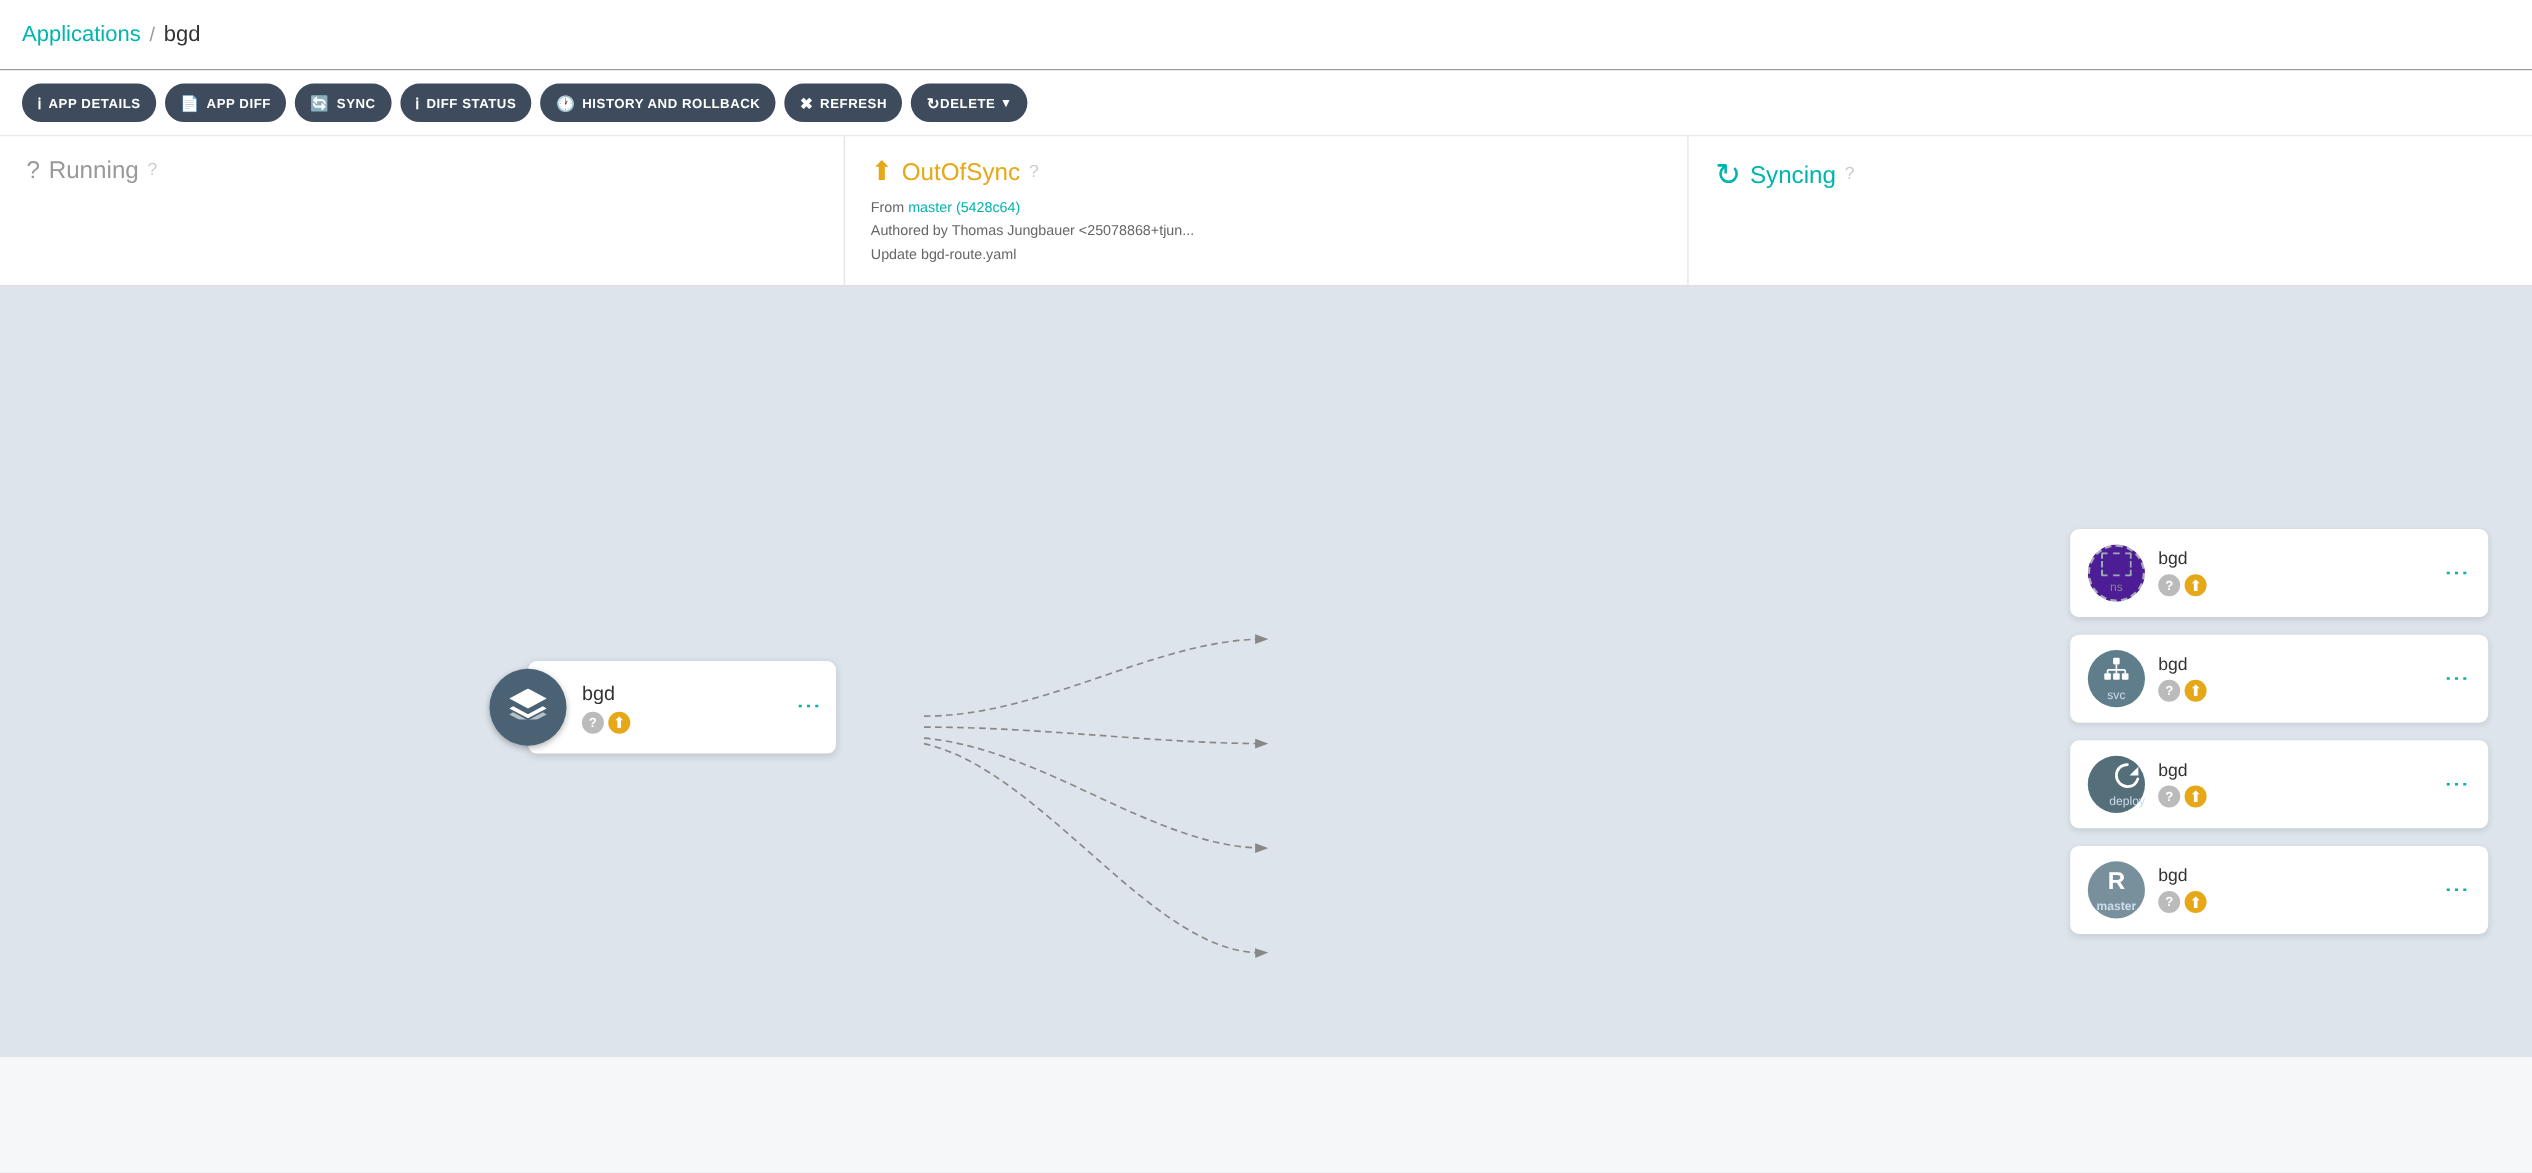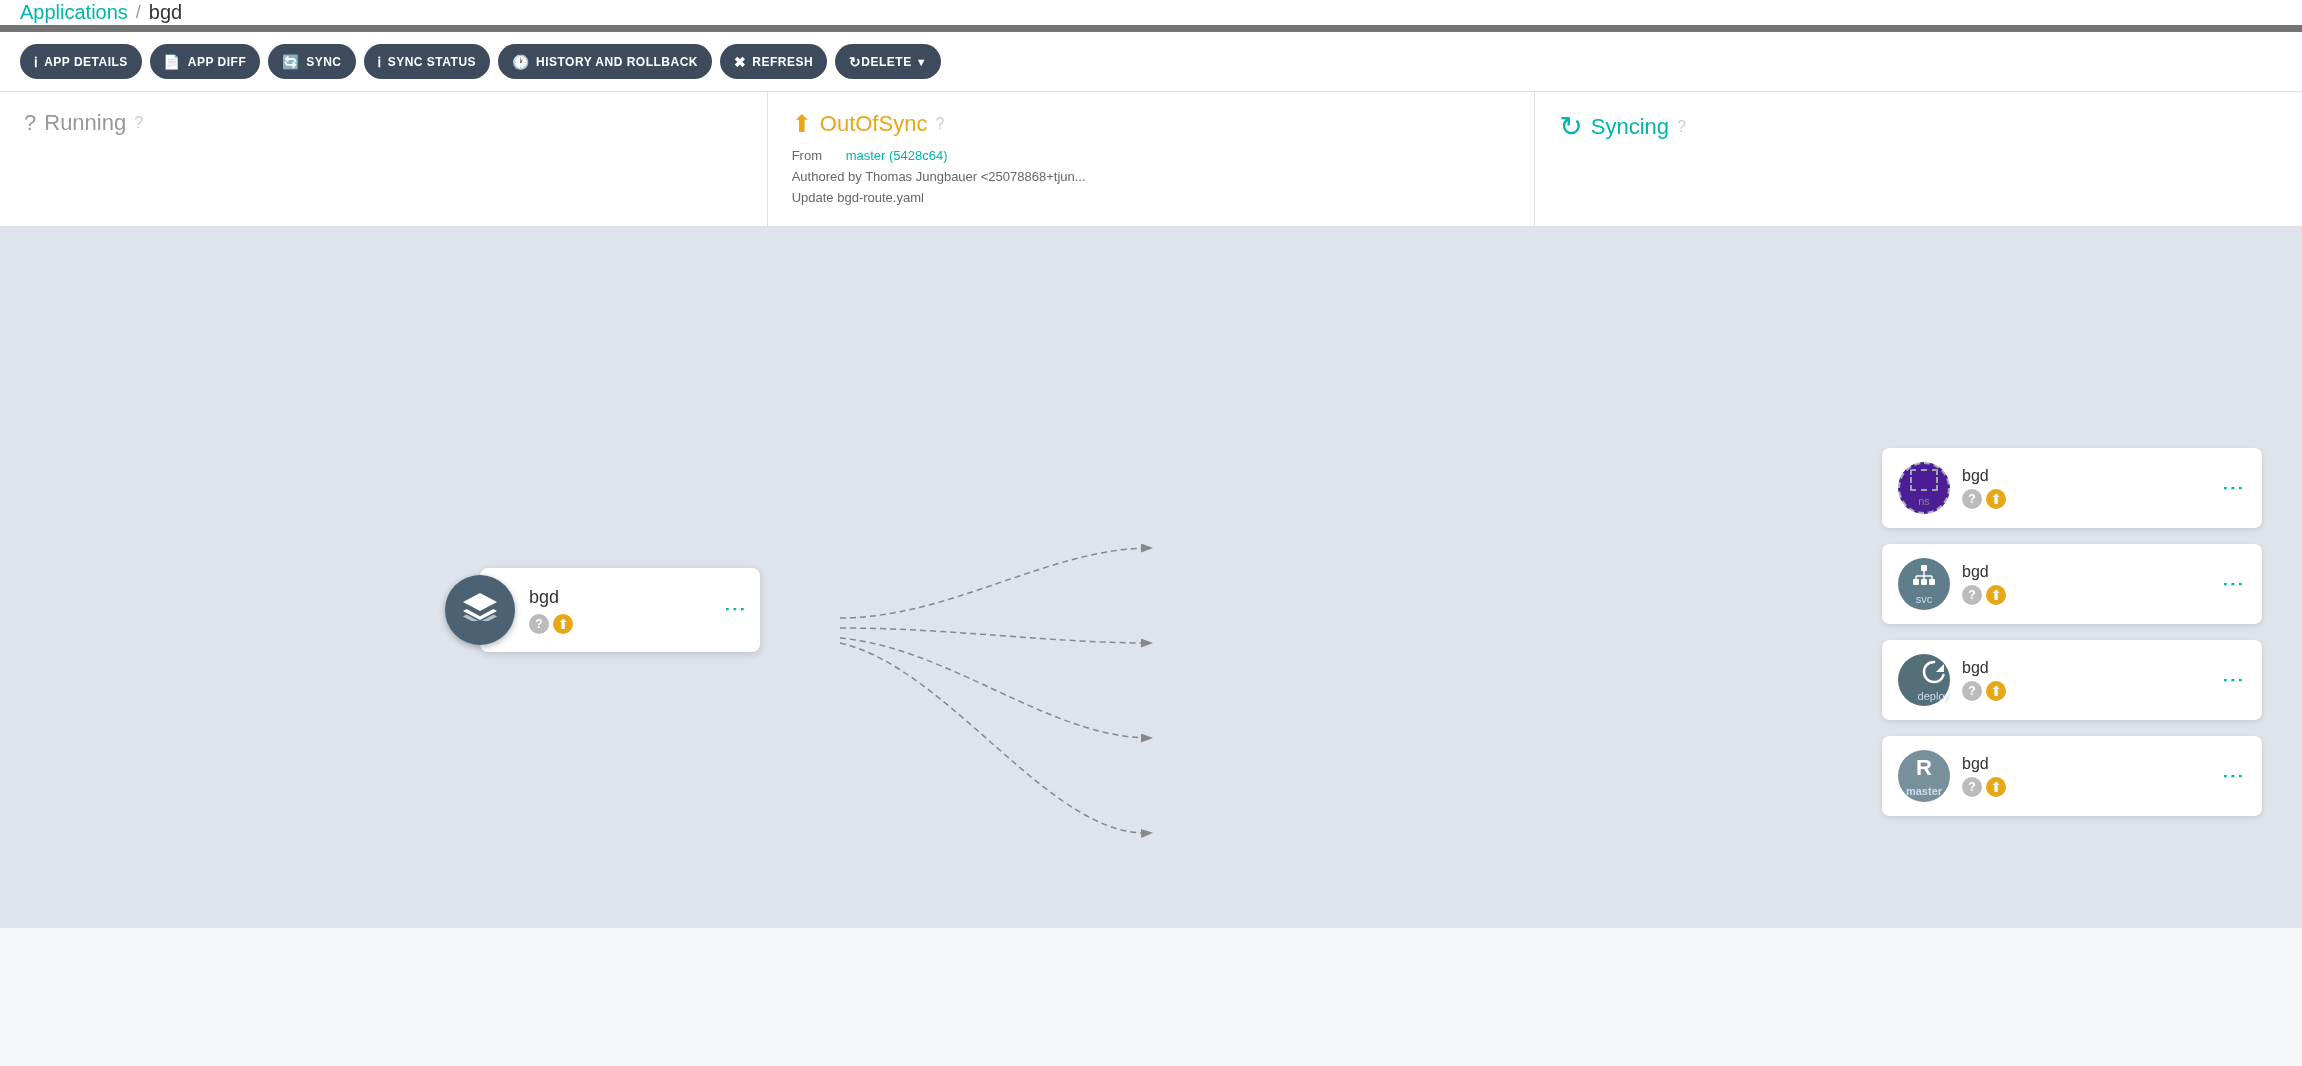--- a/index.html
+++ b/index.html
@@ -1,19 +1,19 @@
 <!DOCTYPE html>
 <html><head>
   <meta charset="utf-8">
   <style>
     * { box-sizing: border-box; margin: 0; padding: 0; }
     body { font-family: 'Arial', sans-serif; background: #f5f7f9; font-size: 14px; color: #333; }
 
     
-    .header { background: #fff; padding: 1px 20px; border-bottom: 7px solid #737373; display: flex; align-items: center; gap: 8px; }
+    .header { background: #fff; padding: 20px 20px; border-bottom: 1px solid #737373; display: flex; align-items: center; gap: 8px; }
     .breadcrumb-link { color: #00b5ad; text-decoration: none; font-size: 20px; font-weight: 500; cursor: pointer; }
     .breadcrumb-sep { color: #999; font-size: 18px; }
     .breadcrumb-current { font-size: 20px; color: #333; }
 
     
     .toolbar { background: #fff; padding: 12px 20px; display: flex; gap: 8px; border-bottom: 1px solid #e0e0e0; }
     .btn { display: flex; align-items: center; gap: 6px; padding: 8px 14px; border-radius: 20px; border: none; cursor: pointer; font-size: 12px; font-weight: 700; letter-spacing: 0.5px; color: #fff; background: #3d4b5c; transition: background 0.2s; white-space: nowrap; }
     .btn-icon { font-size: 14px; }
     .btn-refresh { display: flex; align-items: center; gap: 0; }
     .btn-refresh .dropdown-arrow { margin-left: 4px; font-size: 11px; }
@@ -24,21 +24,21 @@
     .status-section:last-child { border-right: none; }
     .status-title { display: flex; align-items: center; gap: 8px; font-size: 22px; font-weight: 400; color: #999; margin-bottom: 8px; }
     .status-title.out-of-sync { color: #e6a817; }
     .status-title.syncing { color: #00b5ad; }
     .status-icon { font-size: 24px; }
     .status-icon.syncing { color: #00b5ad; font-size: 28px; }
     .status-icon.out-of-sync { color: #e6a817; font-size: 24px; }
     .status-icon.missing { color: #999; font-size: 22px; }
     .help-icon { color: #ccc; font-size: 16px; cursor: pointer; }
     .status-detail { font-size: 13px; color: #666; line-height: 1.6; }
-    .status-detail a { color: #00b5ad; text-decoration: none; margin-left: 20px; }
+    .status-detail a { color: #00b5ad; text-decoration: none; }
     .status-timestamp { font-size: 13px; color: #666; }
 
     
     .graph-area { background: #dde4eb; position: relative; height: 700px; overflow: hidden; }
 
     
     .central-node { position: absolute; left: 480px; top: 340px; display: flex; align-items: center; background: #fff; border-radius: 8px; padding: 12px 50px 12px 0; box-shadow: 0 2px 8px rgba(0,0,0,0.15); min-width: 280px; }
     .central-icon-wrap { width: 70px; height: 70px; background: #4a6274; border-radius: 50%; display: flex; align-items: center; justify-content: center; margin: -5px 14px -5px -35px; box-shadow: 0 2px 6px rgba(0,0,0,0.3); flex-shrink: 0; }
     .central-icon { color: #fff; font-size: 26px; }
     .central-info { flex: 1; }
@@ -90,21 +90,21 @@
   <button class="btn">
     <span class="btn-icon">📄</span>
     <span>APP DIFF</span>
   </button>
   <button class="btn">
     <span class="btn-icon">🔄</span>
     <span>SYNC</span>
   </button>
   <button class="btn">
     <span class="btn-icon">ℹ</span>
-    <span>SYNC STATUS</span>
+    <span>DIFF STATUS</span>
   </button>
   <button class="btn">
     <span class="btn-icon">🕐</span>
     <span>HISTORY AND ROLLBACK</span>
   </button>
   <button class="btn">
     <span class="btn-icon">✖</span>
     <span>REFRESH</span>
   </button>
   <button class="btn btn-refresh">

